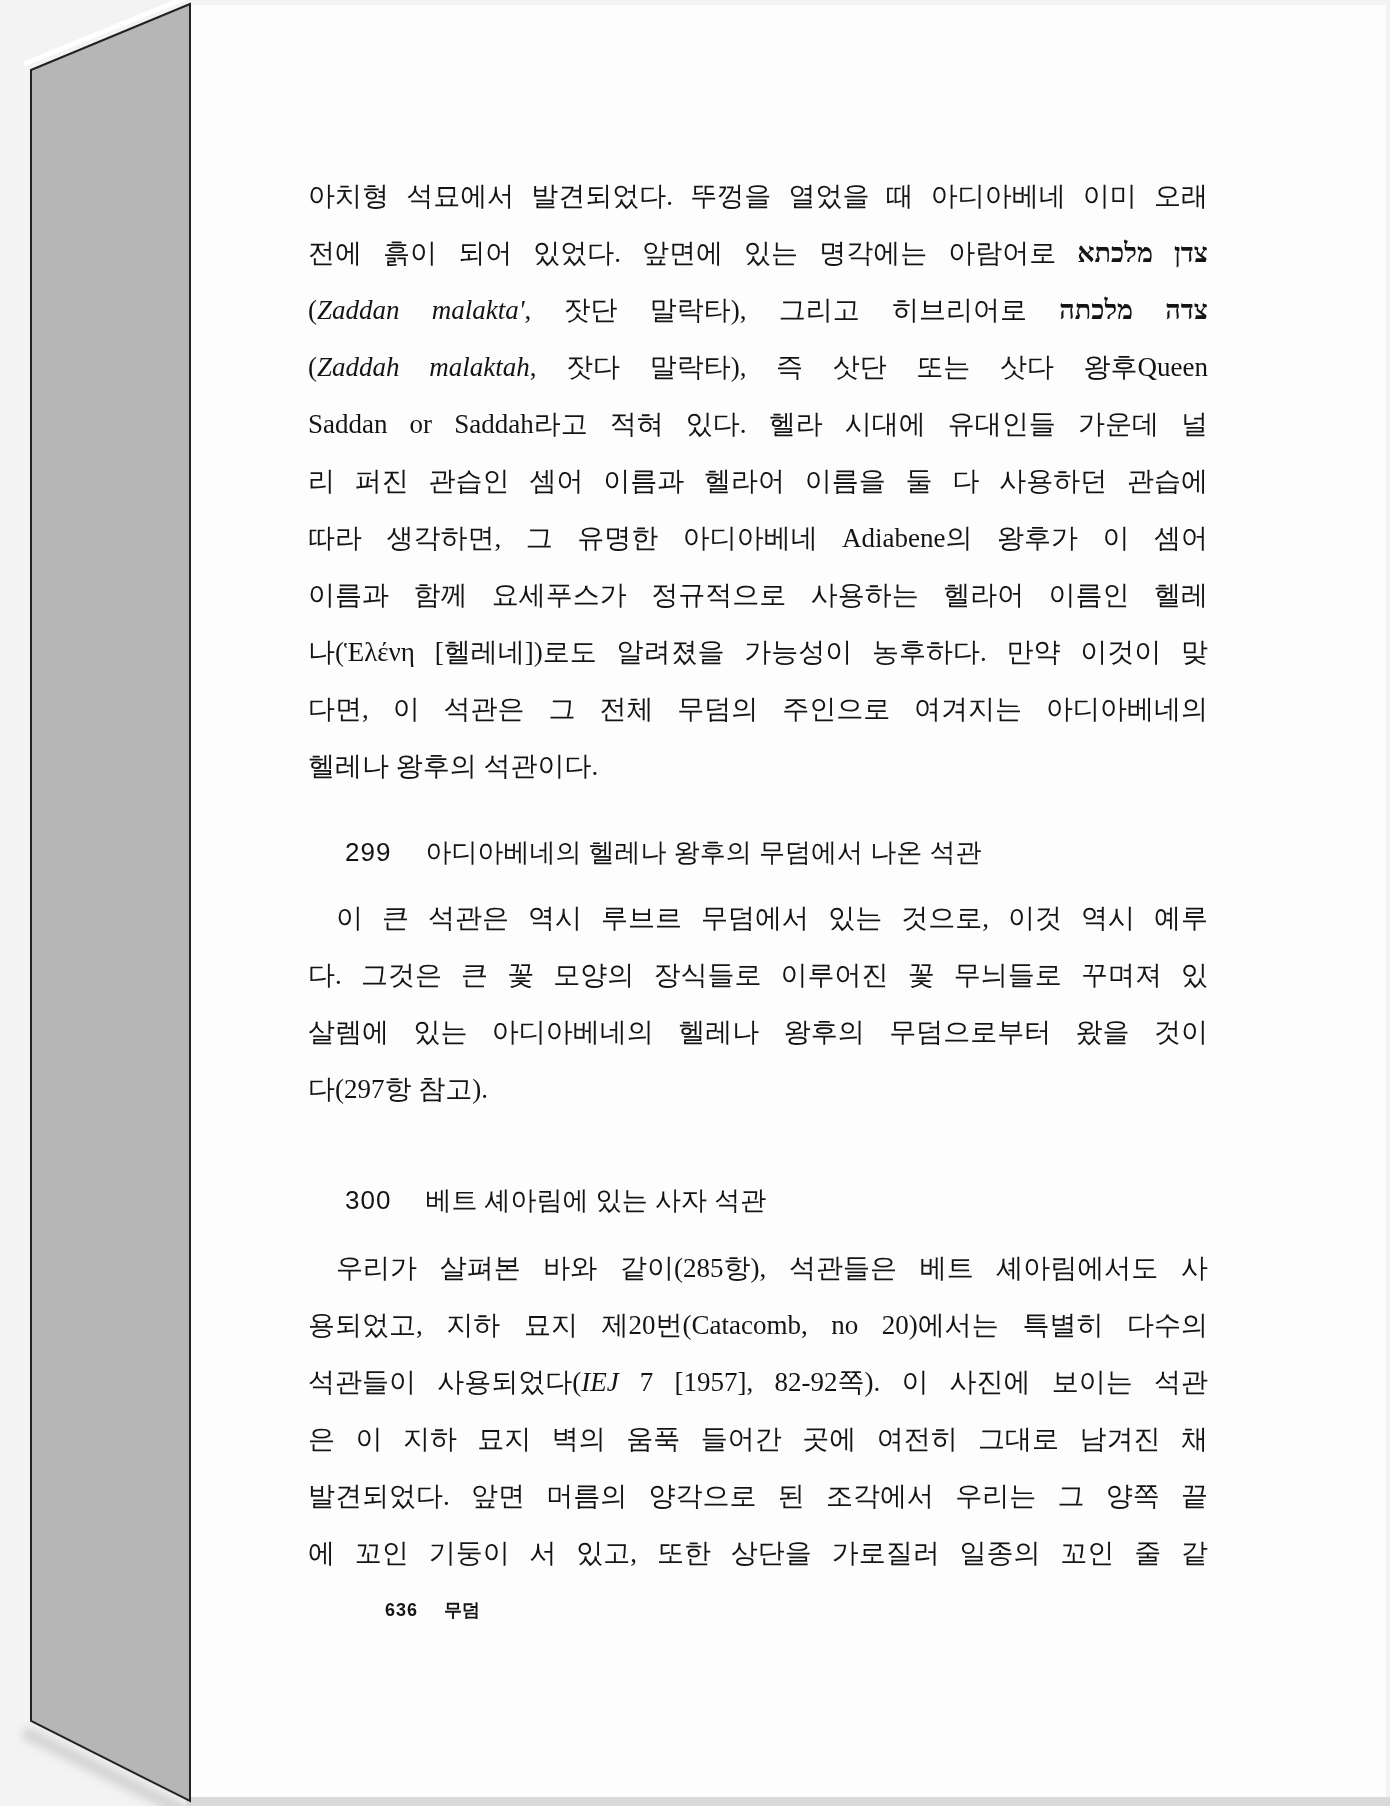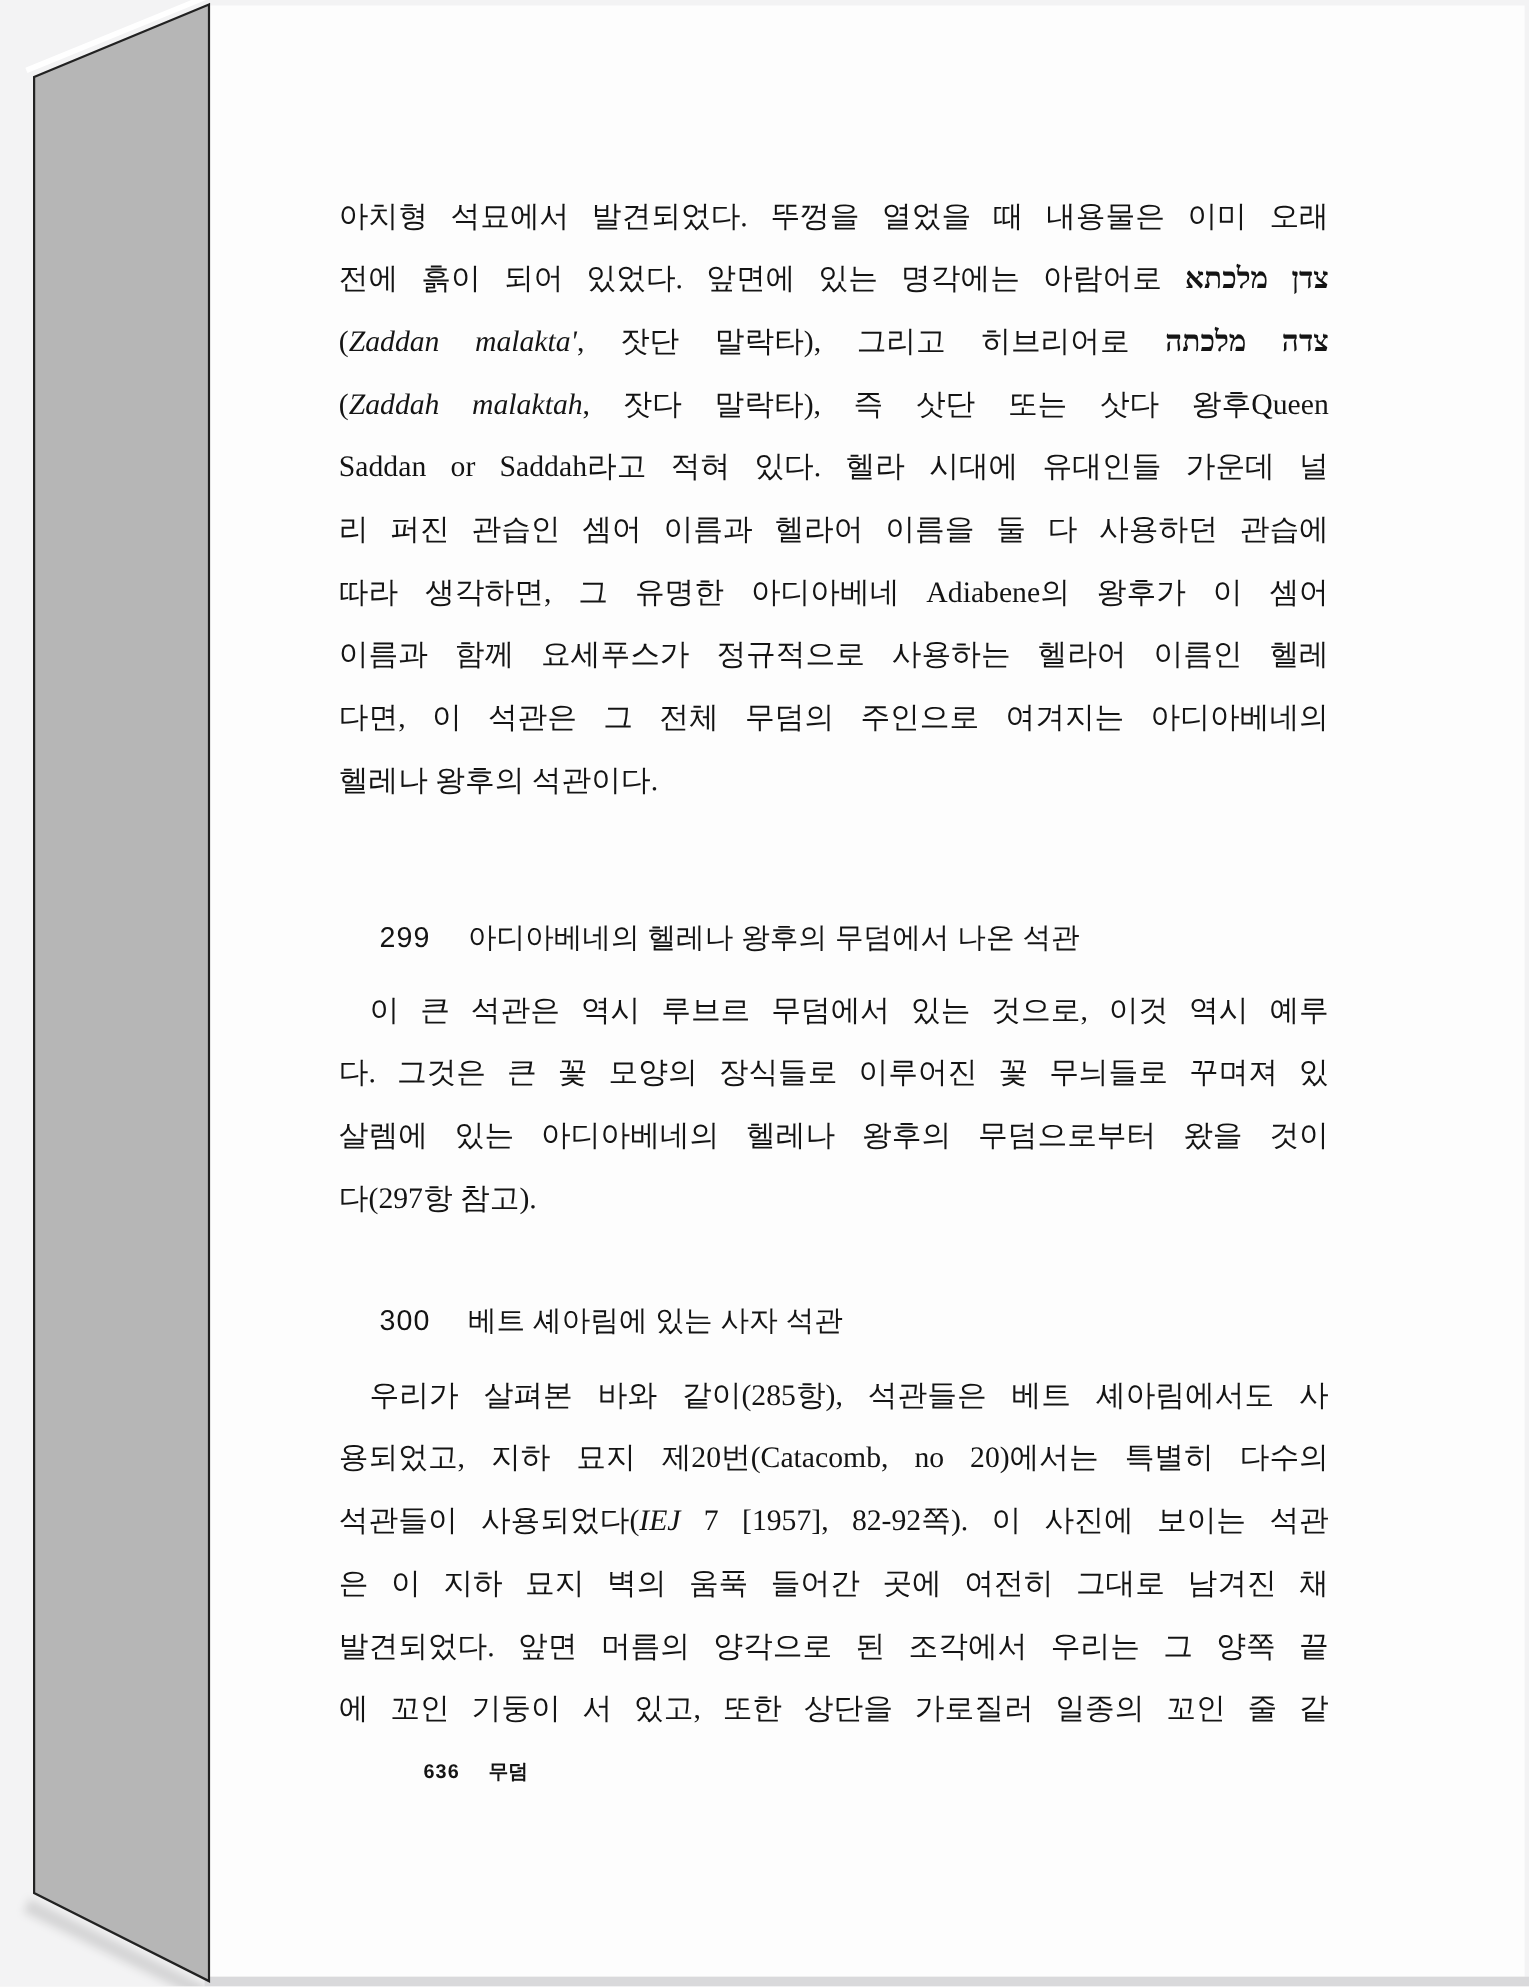--- a/index.html
+++ b/index.html
@@ -53,28 +53,29 @@
     <rect class="page-sheet" x="190" y="5" width="1196" height="1792"></rect>
 
     <rect class="bottom-strip" x="186" y="1797" width="1204" height="9"></rect>
 
     <polygon class="spine-shape" points="190,4 31,70 31,1721 190,1801"></polygon>
   </svg>
 
   <div class="text-layer">
 
     <div class="para" style="top:168px">
-        <div class="line just"><span>아치형 석묘에서 발견되었다. 뚜껑을 열었을 때 내용물은 이미 오래</span></div>
+        <div class="line just"><span>아치형 석묘에서 발견되었다. 뚜껑을 열었을 때 아디아베네 이미 오래</span></div>
         <div class="line just"><span>전에 흙이 되어 있었다. 앞면에 있는 명각에는 아람어로 </span><span class="bd">צדן מלכתא</span></div>
         <div class="line just"><span>(</span><span class="it">Zaddan malakta'</span><span>, 잣단 말락타), 그리고 히브리어로 </span><span class="bd">צדה מלכתה</span></div>
         <div class="line just"><span>(</span><span class="it">Zaddah malaktah</span><span>, 잣다 말락타), 즉 삿단 또는 삿다 왕후Queen</span></div>
         <div class="line just"><span>Saddan or Saddah라고 적혀 있다. 헬라 시대에 유대인들 가운데 널</span></div>
         <div class="line just"><span>리 퍼진 관습인 셈어 이름과 헬라어 이름을 둘 다 사용하던 관습에</span></div>
         <div class="line just"><span>따라 생각하면, 그 유명한 아디아베네 Adiabene의 왕후가 이 셈어</span></div>
         <div class="line just"><span>이름과 함께 요세푸스가 정규적으로 사용하는 헬라어 이름인 헬레</span></div>
+        <div class="line just"><span>나(Ἑλένη [헬레네])로도 알려졌을 가능성이 농후하다. 만약 이것이 맞</span></div>
         <div class="line just"><span>다면, 이 석관은 그 전체 무덤의 주인으로 여겨지는 아디아베네의</span></div>
         <div class="line"><span>헬레나 왕후의 석관이다.</span></div>
       </div>
 
     <div class="heading" style="top:832px">
       <span class="num">299</span><span>아디아베네의 헬레나 왕후의 무덤에서 나온 석관</span>
     </div>
 
     <div class="para" style="top:890px">
         <div class="line just ind"><span>이 큰 석관은 역시 루브르 무덤에서 있는 것으로, 이것 역시 예루</span></div>

